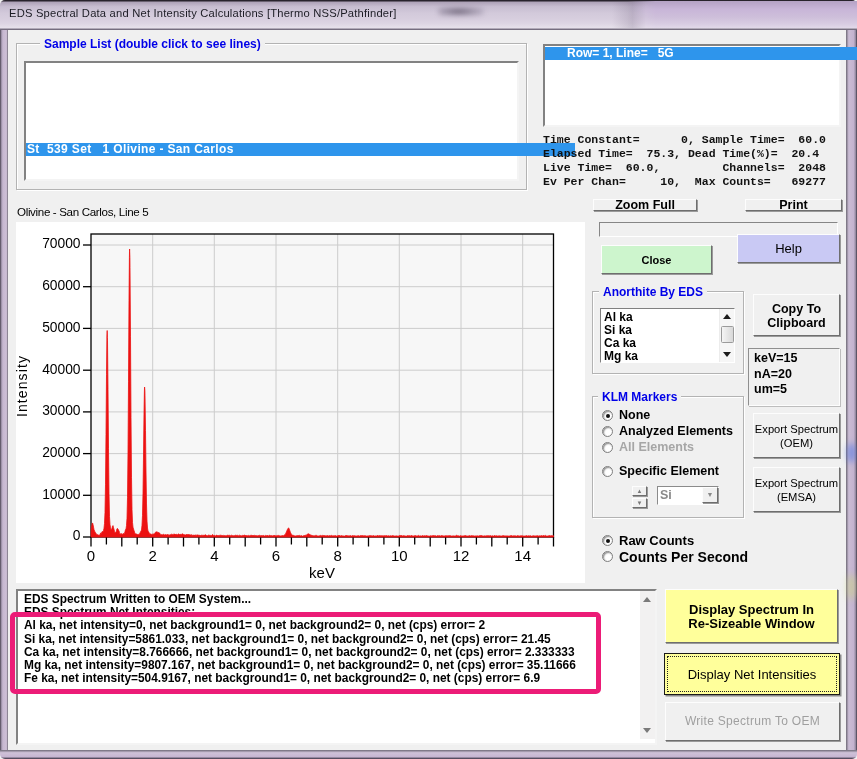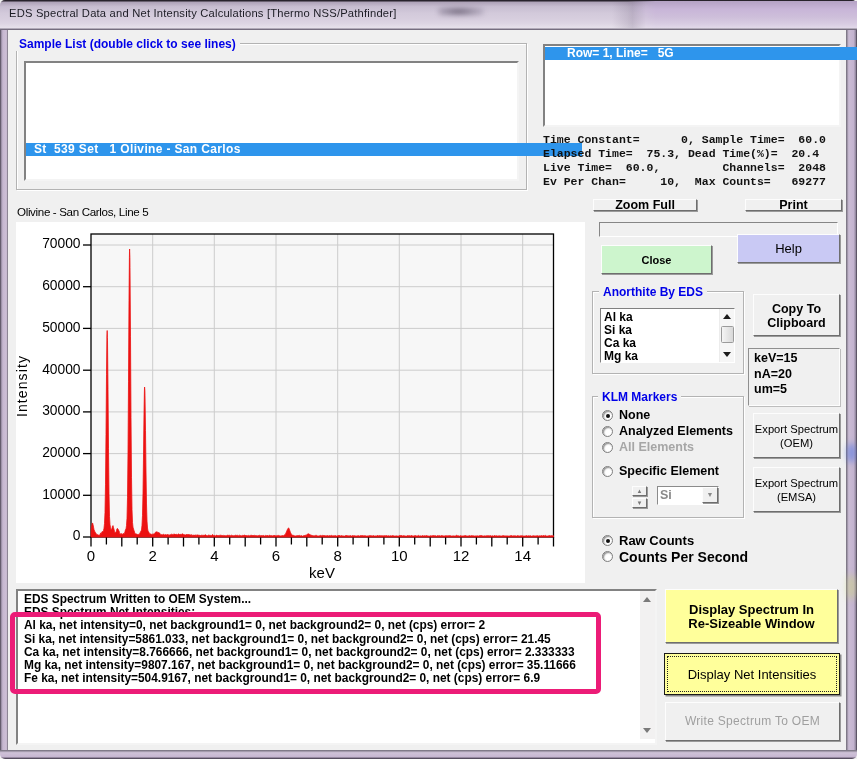--- a/index.html
+++ b/index.html
@@ -43,23 +43,23 @@
   </div>
 <div class="abs" id="titletext">EDS Spectral Data and Net Intensity Calculations [Thermo NSS/Pathfinder]</div>
 <div class="abs" id="smudge"></div>
 <div class="abs" id="bleft"></div>
 <div class="abs" id="bright"></div>
 <div class="abs" id="bbottom"></div>
 <div class="abs smear" style="left:847px;top:443px;width:9px;height:20px;background:rgba(70,110,230,0.55);"></div>
 <div class="abs smear" style="left:847px;top:574px;width:9px;height:26px;background:rgba(205,215,120,0.5);"></div>
 
 <div class="abs groupbox" style="left:16px;top:43px;width:509px;height:145px;"></div>
-<div class="grouplabel" style="left:15px;top:37px;">Sample List (double click to see lines)</div>
+<div class="grouplabel" style="left:40px;top:37px;">Sample List (double click to see lines)</div>
 <div class="abs sunken" style="left:24px;top:61px;width:491px;height:116px;font-size:12px;font-weight:bold;line-height:13px;letter-spacing:0.35px;">
-  <div class="pre" style="position:absolute;left:0;top:80px;width:548px;height:13px;background:#2e95ec;color:#fff;padding-left:8px;">St  539 Set   1 Olivine - San Carlos</div>
+  <div class="pre" style="position:absolute;left:0;top:80px;width:548px;height:13px;background:#2e95ec;color:#fff;padding-left:1px;">St  539 Set   1 Olivine - San Carlos</div>
 </div>
 
 <div class="abs sunken" style="left:543px;top:44px;width:294px;height:79px;">
   <div class="pre" style="position:absolute;left:0;top:1px;width:294px;height:13px;background:#2e95ec;color:#fff;padding-left:22px;font-size:12px;font-weight:bold;line-height:13px;">Row= 1, Line=   5G</div>
 </div>
 <div class="abs pre" style="left:543px;top:133px;font-family:'Liberation Mono',monospace;font-size:11.5px;font-weight:bold;line-height:14px;color:#111;">Time Constant=      0, Sample Time=  60.0
 Elapsed Time=  75.3, Dead Time(%)=  20.4
 Live Time=  60.0,         Channels=  2048
 Ev Per Chan=     10,  Max Counts=   69277</div>
 

